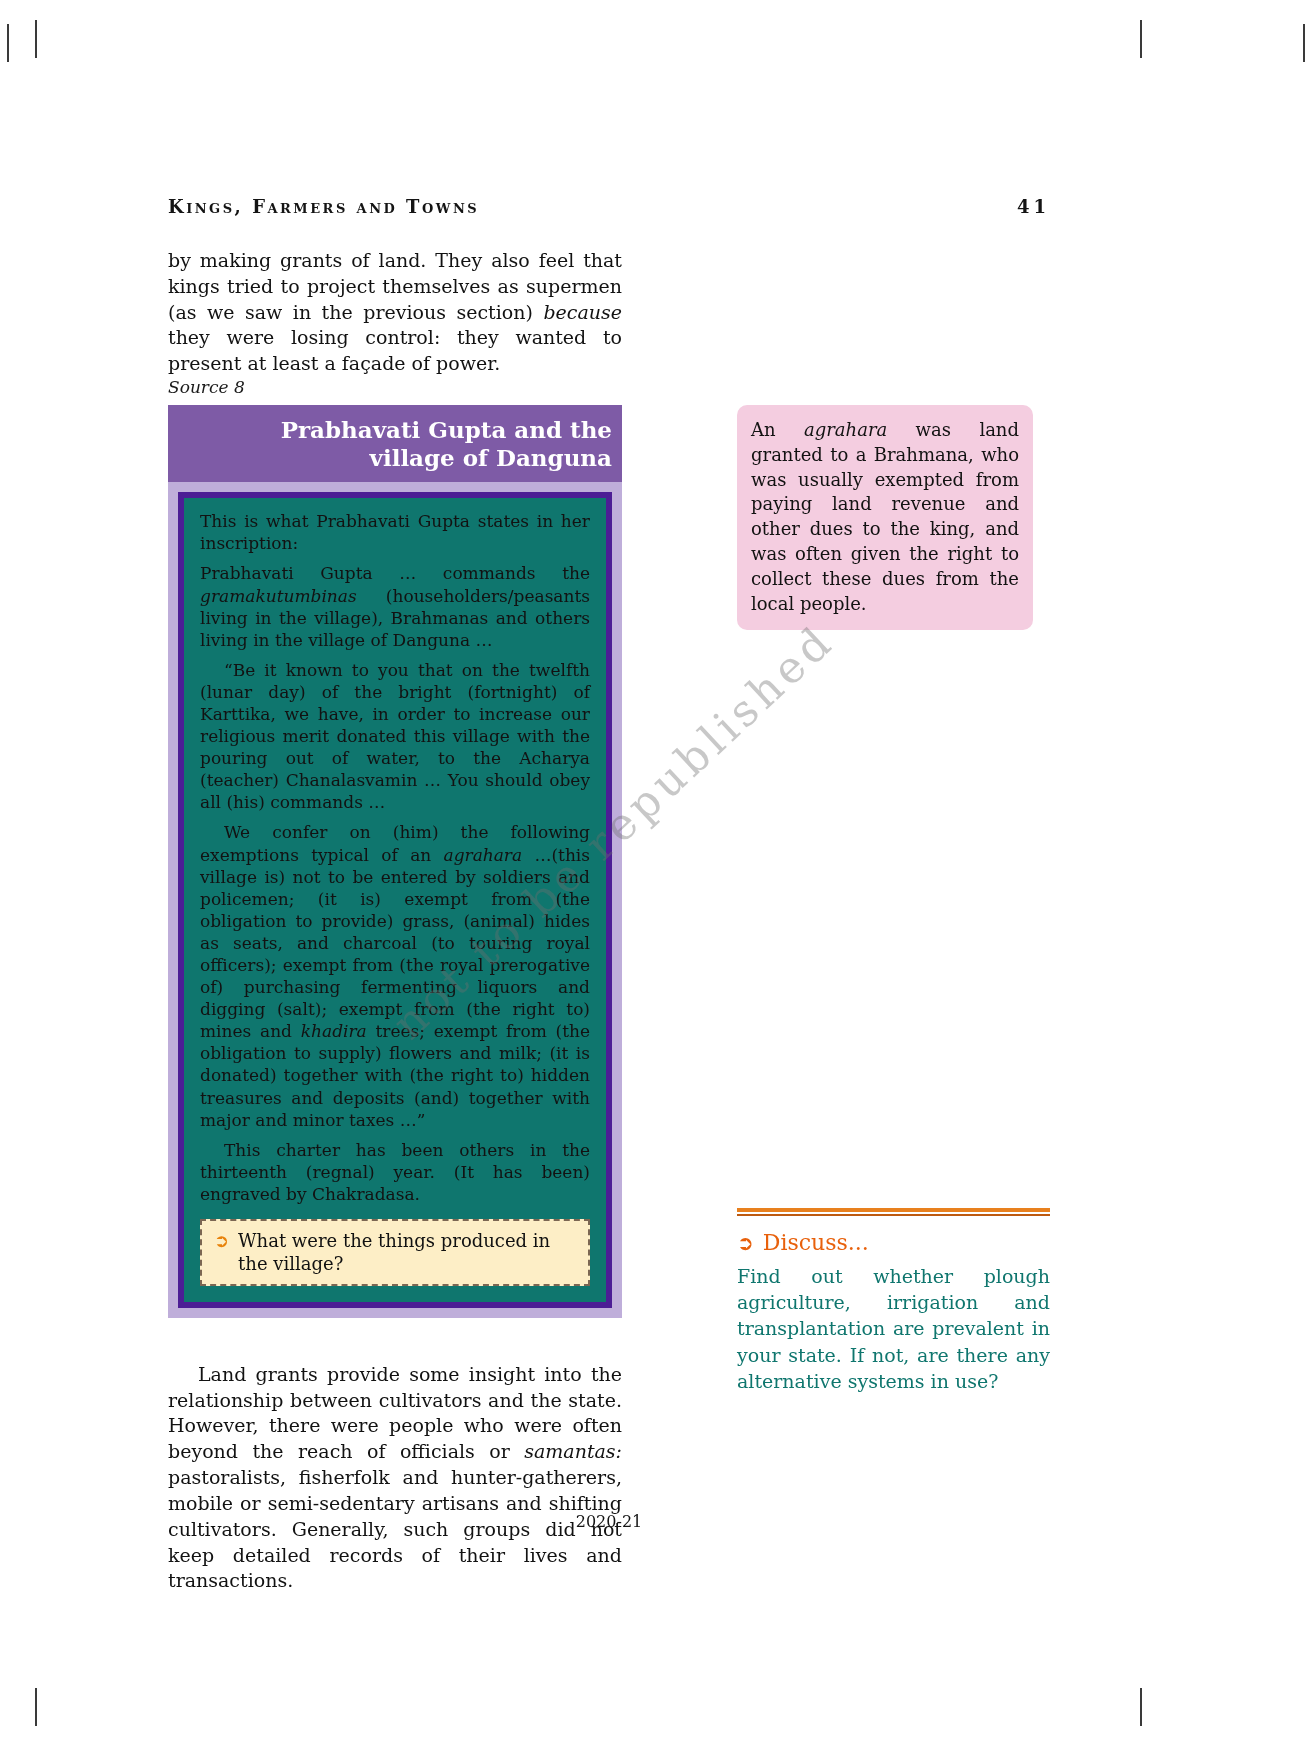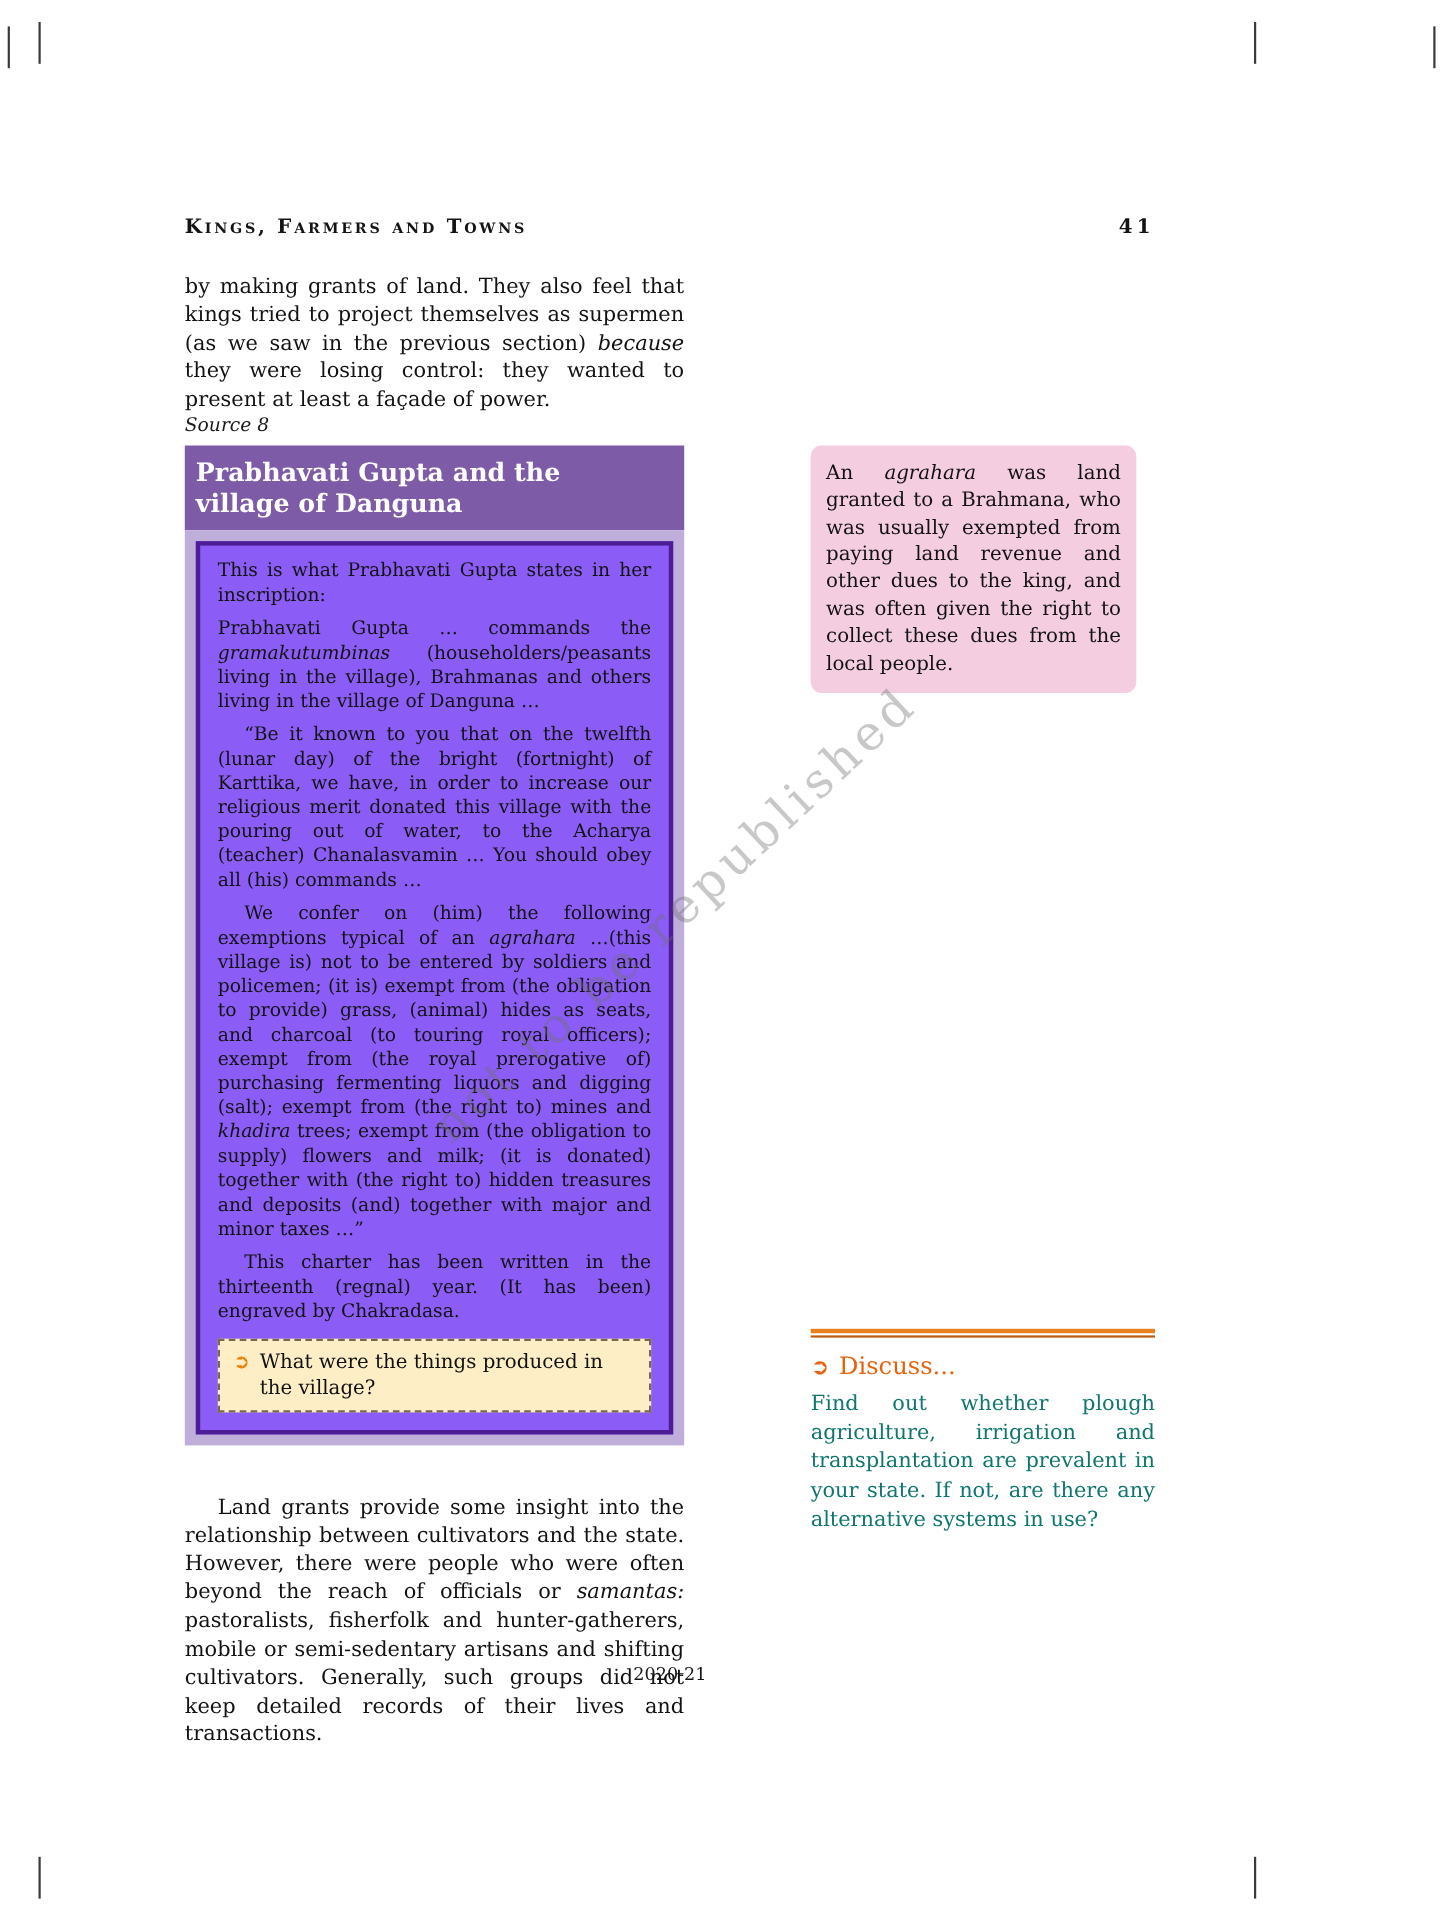--- a/index.html
+++ b/index.html
@@ -14,23 +14,23 @@
   .running-head { font-variant:small-caps; font-weight:bold; font-size:18px; letter-spacing:2.5px; color:#141414; }
   .page-number { font-weight:bold; font-size:18px; letter-spacing:4px; color:#141414; }
 
   .main-col { position:absolute; left:168px; top:248px; width:454px; }
   .body-text { font-size:19px; line-height:1.36; text-align:justify; color:#121212; }
   .closing { margin-top:44px; text-indent:30px; }
 
   .source-label { font-style:italic; font-size:17px; color:#1a1a1a; }
 
   .source-box { margin-top:8px; }
-  .source-title { background:#7e5ba6; color:#ffffff; text-align:left; font-weight:bold; font-size:23px; line-height:1.22; padding:11px 10px 10px; }
+  .source-title { background:#7e5ba6; color:#ffffff; text-align:right; font-weight:bold; font-size:23px; line-height:1.22; padding:11px 10px 10px; }
   .source-body { background:#bfaeda; padding:10px; }
-  .source-inner { background:#8b5cf6; border:4px solid #4c1d95; padding:12px 16px 16px; }
+  .source-inner { background:#0f766e; border:6px solid #4c1d95; padding:12px 16px 16px; }
   .source-inner p { font-size:17px; line-height:1.3; text-align:justify; margin-bottom:8px; color:#121212; }
   .source-inner p.ind { text-indent:24px; }
 
   .question-box { margin-top:14px; background:#fdeec6; border:2px dashed #7b6652; padding:8px 12px; font-size:18px; line-height:1.3; display:flex; gap:9px; align-items:baseline; }
   .arrow-icon { color:#e8820a; font-size:18px; font-family:"DejaVu Sans", sans-serif; flex:0 0 auto; }
 
   .pink-note { position:absolute; left:737px; top:405px; width:296px; background:#f4cde0; border-radius:10px; padding:13px 14px; font-size:18px; line-height:1.38; text-align:justify; color:#121212; }
 
   .discuss { position:absolute; left:737px; top:1208px; width:313px; }
   .rule-a { border-top:4px solid #e8801e; }
@@ -72,21 +72,21 @@
       <div class="source-title">
         <div>Prabhavati Gupta and the</div>
         <div>village of Danguna</div>
       </div>
       <div class="source-body">
         <div class="source-inner">
           <p><span>This is what Prabhavati Gupta states in her inscription:</span></p>
           <p><span>Prabhavati Gupta … commands the </span><i>gramakutumbinas</i><span> (householders/peasants living in the village), Brahmanas and others living in the village of Danguna …</span></p>
           <p class="ind"><span>“Be it known to you that on the twelfth (lunar day) of the bright (fortnight) of Karttika, we have, in order to increase our religious merit donated this village with the pouring out of water, to the Acharya (teacher) Chanalasvamin … You should obey all (his) commands …</span></p>
           <p class="ind"><span>We confer on (him) the following exemptions typical of an </span><i>agrahara</i><span> …(this village is) not to be entered by soldiers and policemen; (it is) exempt from (the obligation to provide) grass,  (animal) hides as seats, and charcoal (to touring royal officers); exempt from (the royal prerogative of) purchasing fermenting liquors and digging (salt); exempt from (the right to) mines and </span><i>khadira</i><span> trees; exempt from (the obligation to supply) flowers and milk; (it is donated) together with (the right to) hidden treasures and deposits (and) together with major and minor taxes …”</span></p>
-          <p class="ind"><span>This charter has been written in the thirteenth (regnal) year. (It has been) engraved by Chakradasa.</span></p>
+          <p class="ind"><span>This charter has been others in the thirteenth (regnal) year. (It has been) engraved by Chakradasa.</span></p>
           <div class="question-box">
             <span class="arrow-icon">➲</span>
             <span>What were the things produced in the village?</span>
           </div>
         </div>
       </div>
     </div>
 
     <p class="body-text closing"><span>Land grants provide some insight into the relationship between cultivators and the state. However, there were people who were often beyond the reach of officials or </span><i>samantas:</i><span> pastoralists, fisherfolk and hunter-gatherers, mobile or semi-sedentary artisans and shifting cultivators. Generally, such groups did not keep detailed records of their lives and transactions.</span></p>
 

